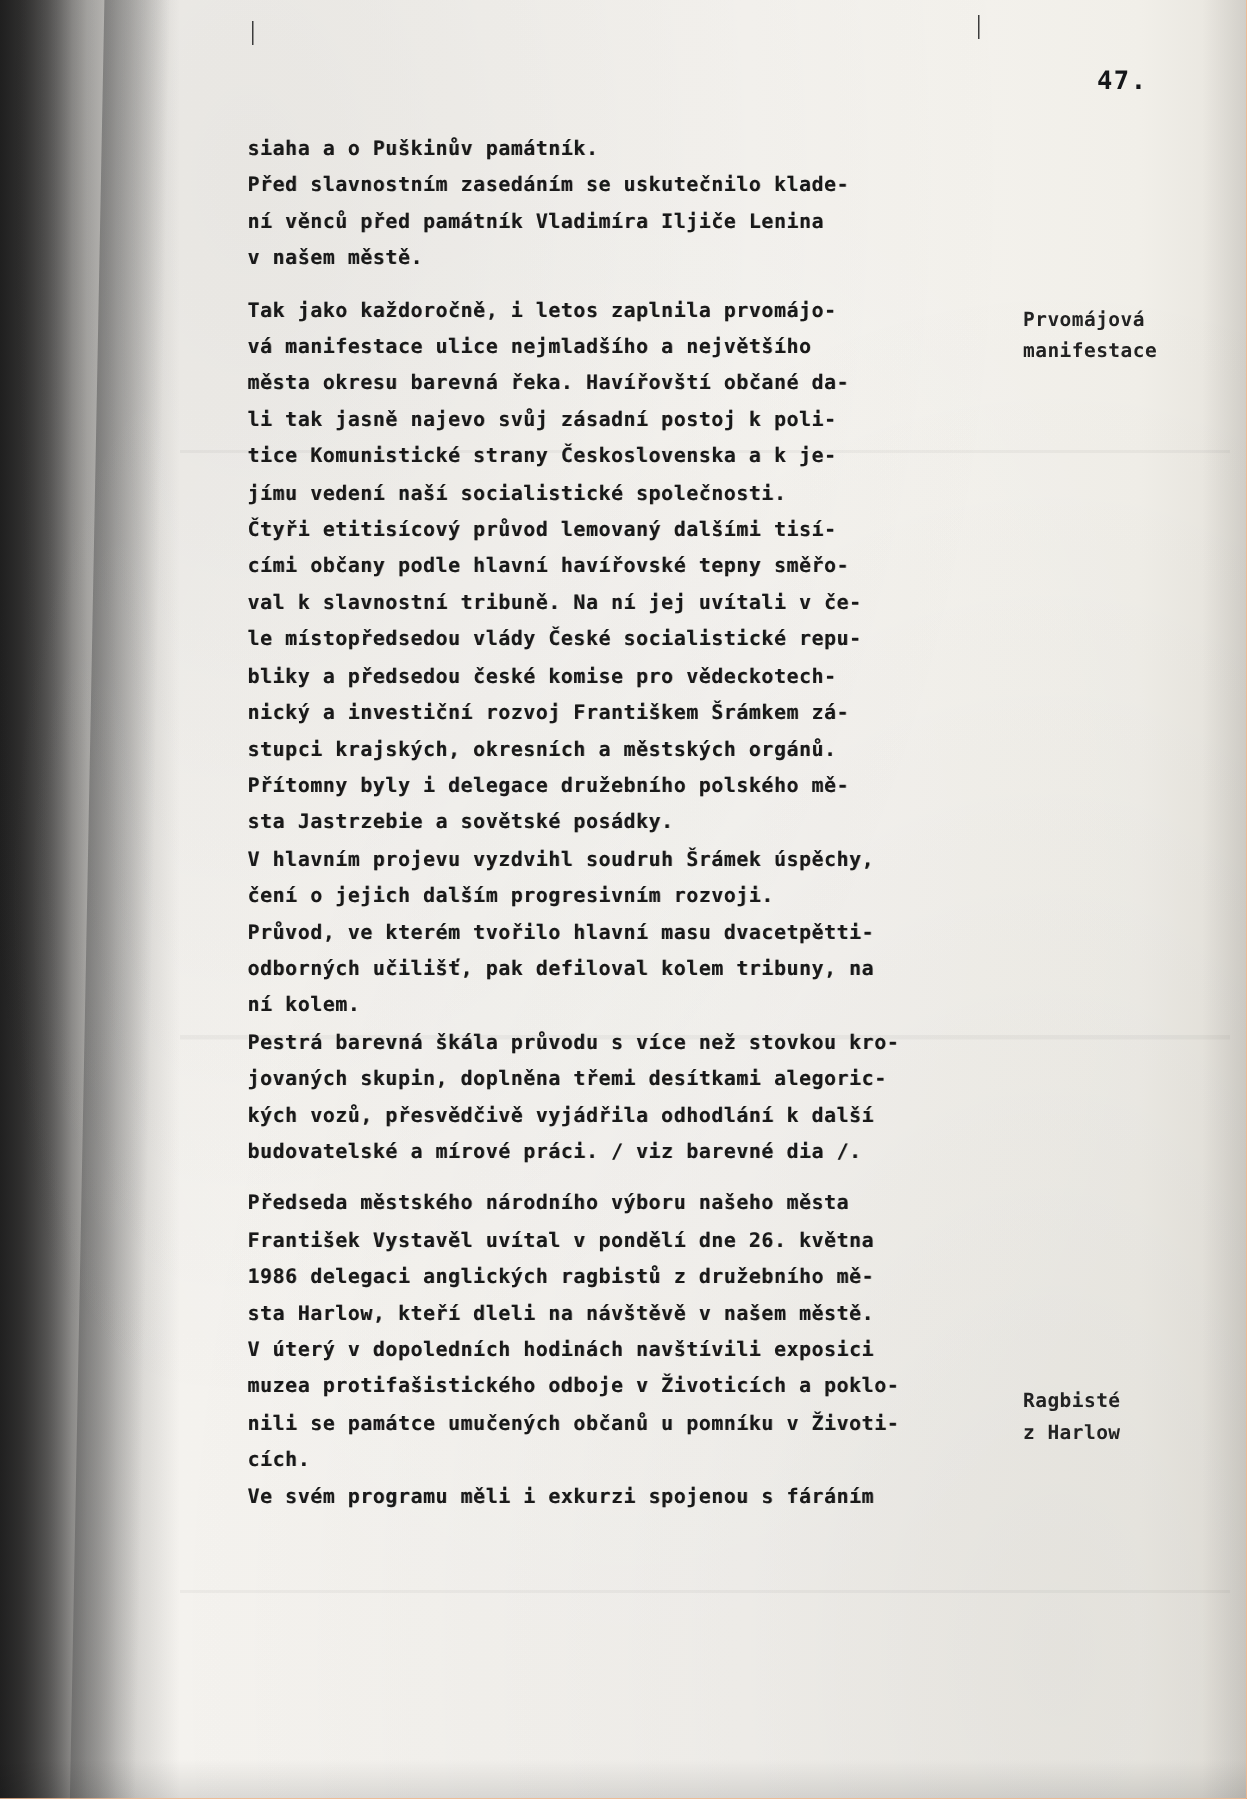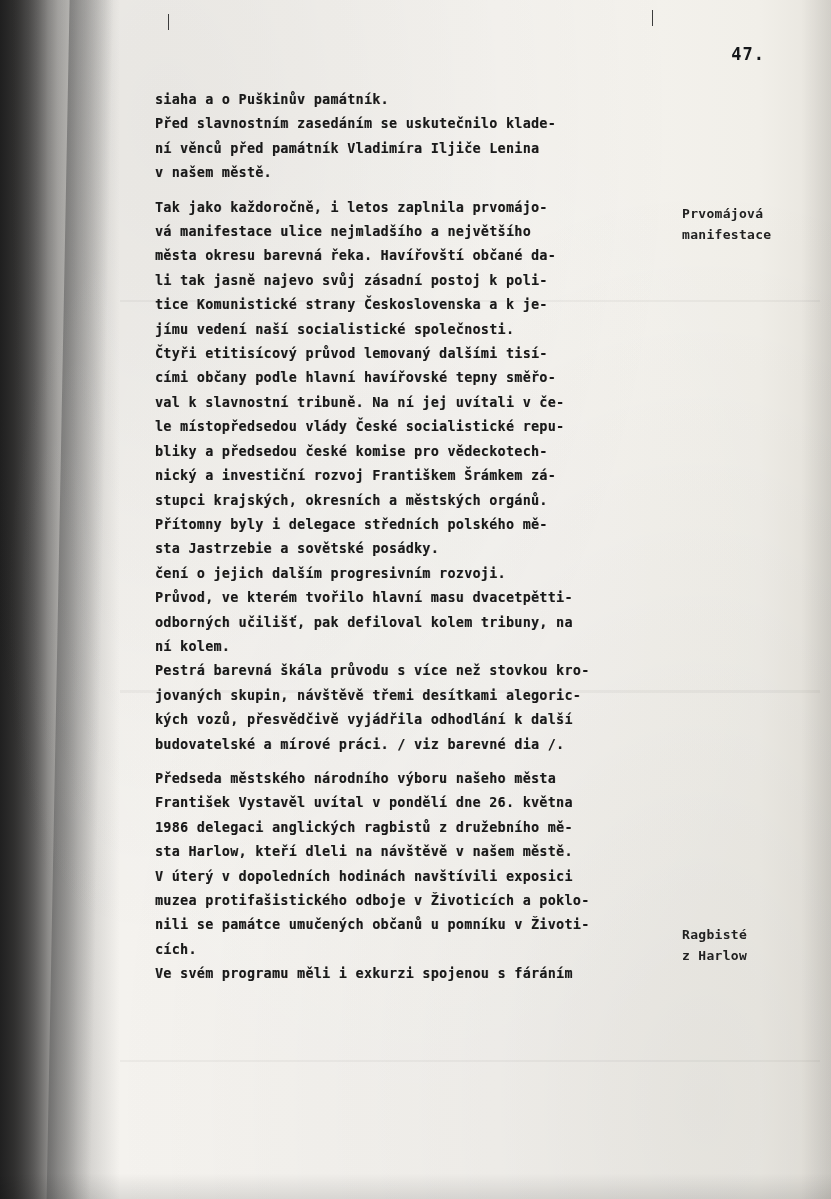--- a/index.html
+++ b/index.html
@@ -80,21 +80,21 @@
   .tick-right {
     position: absolute;
     left: 652px;
     top: 10px;
     width: 1px;
     height: 16px;
     background: #3c3c3c;
   }
   .body-col {
     position: absolute;
-    left: 155px;
+    left: 165px;
     top: 88px;
     width: 500px;
   }
   .margin-col {
     position: absolute;
     left: 682px;
     width: 140px;
   }
   .para {
     margin: 0 0 0 0;
@@ -184,37 +184,38 @@
       </div>
 
       <div class="para">
         <div class="line">Čtyři etitisícový průvod lemovaný dalšími tisí-</div>
         <div class="line">cími občany podle hlavní havířovské tepny směřo-</div>
         <div class="line">val k slavnostní tribuně. Na ní jej uvítali v če-</div>
         <div class="line">le místopředsedou vlády České socialistické repu-</div>
         <div class="line">bliky a předsedou české komise pro vědeckotech-</div>
         <div class="line">nický a investiční rozvoj Františkem Šrámkem zá-</div>
         <div class="line">stupci krajských, okresních a městských orgánů.</div>
-        <div class="line">Přítomny byly i delegace středních polského mě-</div>
+        <div class="line">Přítomny byly i delegace družebního polského mě-</div>
         <div class="line">sta Jastrzebie a sovětské posádky.</div>
       </div>
 
       <div class="para">
+        <div class="line">V hlavním projevu vyzdvihl soudruh Šrámek úspěchy,</div>
         <div class="line">čení o jejich dalším progresivním rozvoji.</div>
       </div>
 
       <div class="para">
         <div class="line">Průvod, ve kterém tvořilo hlavní masu dvacetpětti-</div>
         <div class="line">odborných učilišť, pak defiloval kolem tribuny, na</div>
         <div class="line">ní kolem.</div>
       </div>
 
       <div class="para">
         <div class="line">Pestrá barevná škála průvodu s více než stovkou kro-</div>
-        <div class="line">jovaných skupin, návštěvě třemi desítkami alegoric-</div>
+        <div class="line">jovaných skupin, doplněna třemi desítkami alegoric-</div>
         <div class="line">kých vozů, přesvědčivě vyjádřila odhodlání k další</div>
         <div class="line">budovatelské a mírové práci. / viz barevné dia /.</div>
       </div>
 
       <div class="block-gap"></div>
 
       <div class="para">
         <div class="line">Předseda městského národního výboru našeho města</div>
         <div class="line">František Vystavěl uvítal v pondělí dne 26. května</div>
         <div class="line">1986 delegaci anglických ragbistů z družebního mě-</div>

